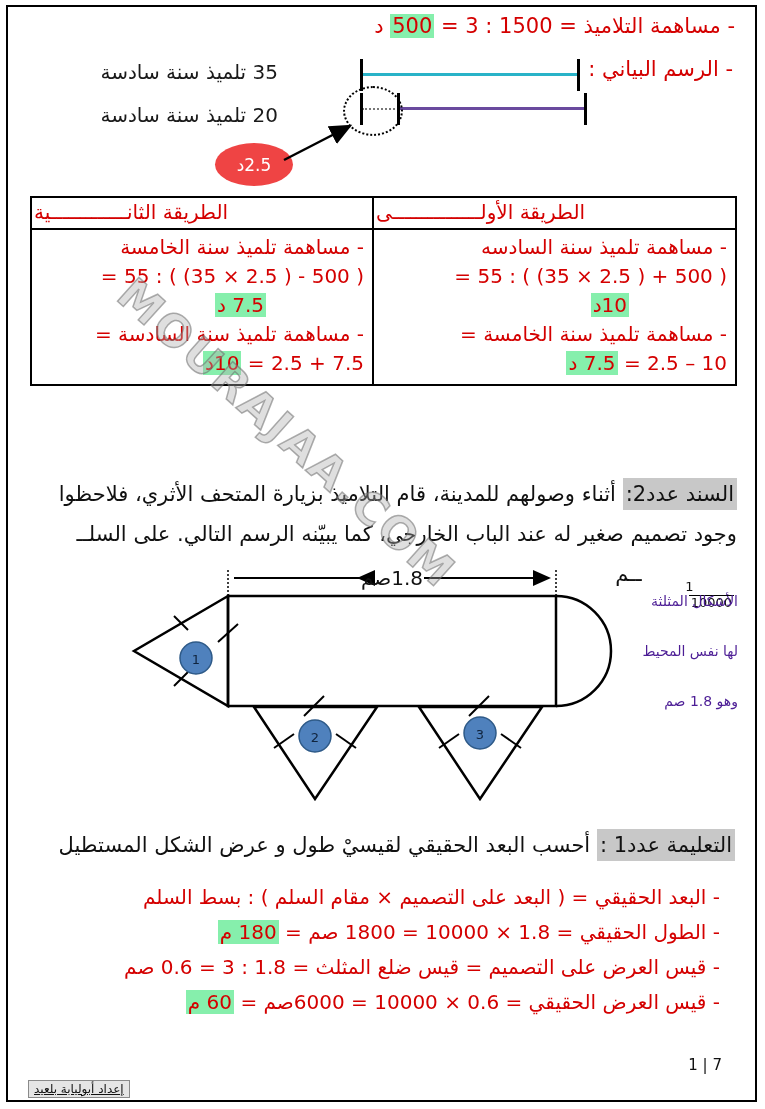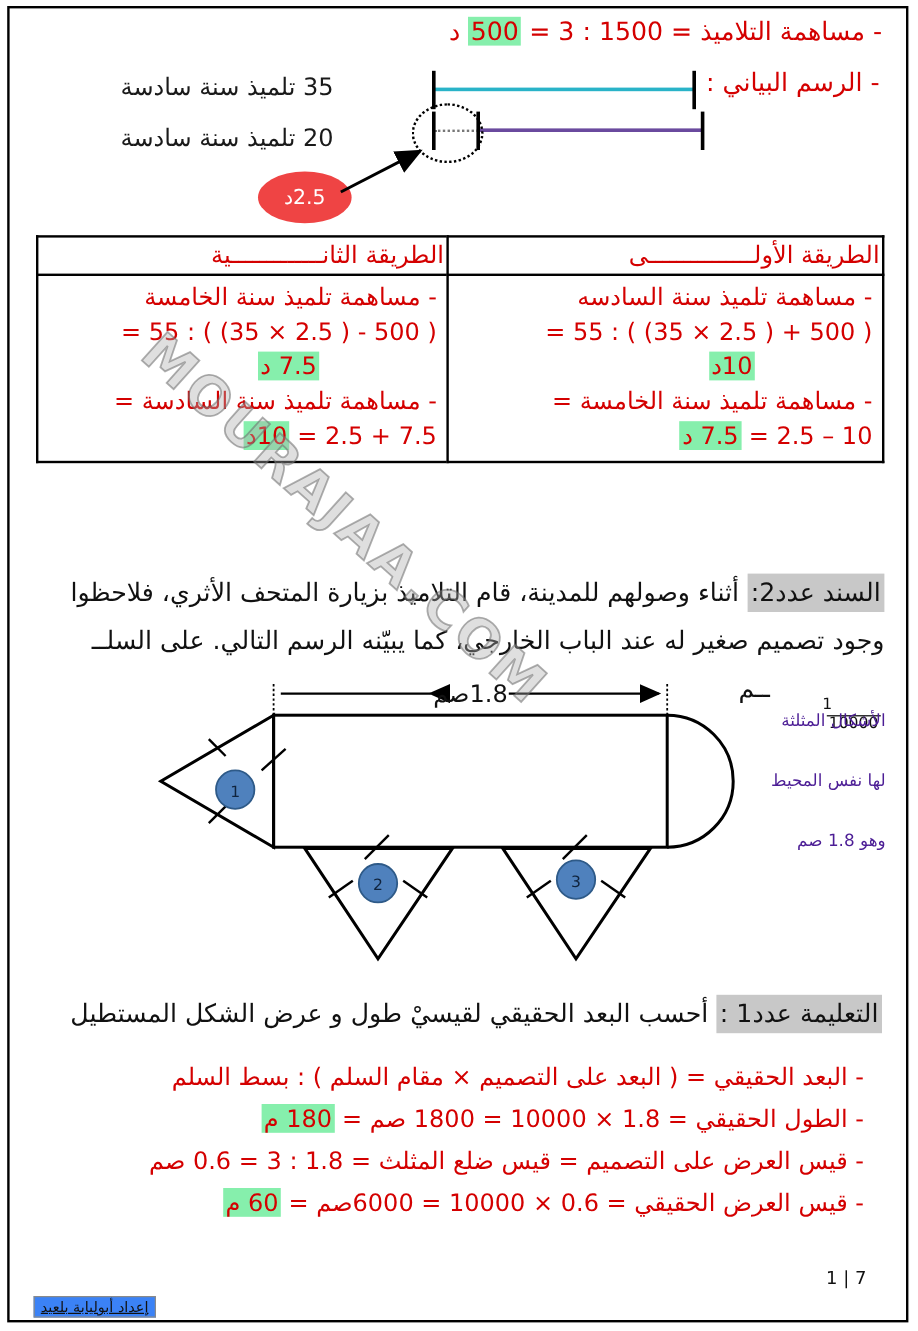--- a/index.html
+++ b/index.html
@@ -20,38 +20,38 @@
   .bar{position:absolute;width:3px;height:32px;background:#000;}
   #cyan-line{position:absolute;left:362px;top:73px;width:216px;height:3px;background:#29b3c8;}
   #purple-line{position:absolute;left:399px;top:107px;width:186px;height:3px;background:#6a4a9e;}
   #dot-connector{position:absolute;left:362px;top:108px;width:37px;border-top:2px dotted #777;}
   #dot-ellipse{position:absolute;left:343px;top:86px;width:56px;height:46px;border:2px dotted #000;border-radius:50%;}
   #oval{position:absolute;left:215px;top:143px;width:78px;height:43px;background:#ef4444;border-radius:50%;
         display:flex;align-items:center;justify-content:center;color:#fff;font-size:17px;direction:rtl;}
   
   #method-table{position:absolute;left:30px;top:196px;width:707px;border-collapse:collapse;direction:rtl;}
   #method-table td{border:2px solid #000;vertical-align:top;color:#d40000;font-size:20px;padding:3px 8px;}
-  #method-table .hdr{text-align:right;padding:2px;font-size:20px;height:26px;}
+  #method-table .hdr{text-align:left;padding:2px;font-size:20px;height:26px;}
   #method-table .body-cell{height:148px;line-height:29px;}
   
   #results{position:absolute;right:32px;top:384px;font-size:21px;line-height:30px;}
   #results .eq-line{margin-bottom:13px;}
   
   #sanad2{position:absolute;left:38px;right:28px;top:474px;font-size:21px;line-height:40px;color:#111;}
   .frac{display:inline-flex;flex-direction:column;text-align:center;font-size:13px;line-height:1.15;
         vertical-align:-10px;margin:0 3px;}
   .frac .den{border-top:1px solid #000;padding:0 2px;margin-left:44px;}
   
   #figure-svg{position:absolute;left:112px;top:556px;}
   #fig-note{position:absolute;right:27px;top:576px;font-size:14px;line-height:50px;color:#4c1d95;}
   
   #talima1{position:absolute;left:40px;right:30px;top:833px;font-size:21px;color:#111;}
   #bullets{position:absolute;right:45px;top:880px;font-size:20px;line-height:35px;}
   
-  #footer-box{position:absolute;left:28px;top:1080px;background:#3b82f6;border:1px solid #8a8a8a;
+  #footer-box{position:absolute;left:28px;top:1080px;background:#e5e5e5;border:1px solid #8a8a8a;
               font-size:12px;color:#111;padding:1px 5px;text-decoration:underline;direction:rtl;}
   #page-num{position:absolute;right:43px;top:1056px;font-size:15px;color:#111;}
   
   #watermark{position:absolute;left:142px;top:268px;font-size:44px;font-weight:bold;letter-spacing:3px;
              color:rgba(170,170,170,0.38);-webkit-text-stroke:1.5px rgba(110,110,110,0.55);
              transform:rotate(42deg);transform-origin:left top;z-index:6;pointer-events:none;white-space:nowrap;}
 </style>
 </head>
 <body>
 

